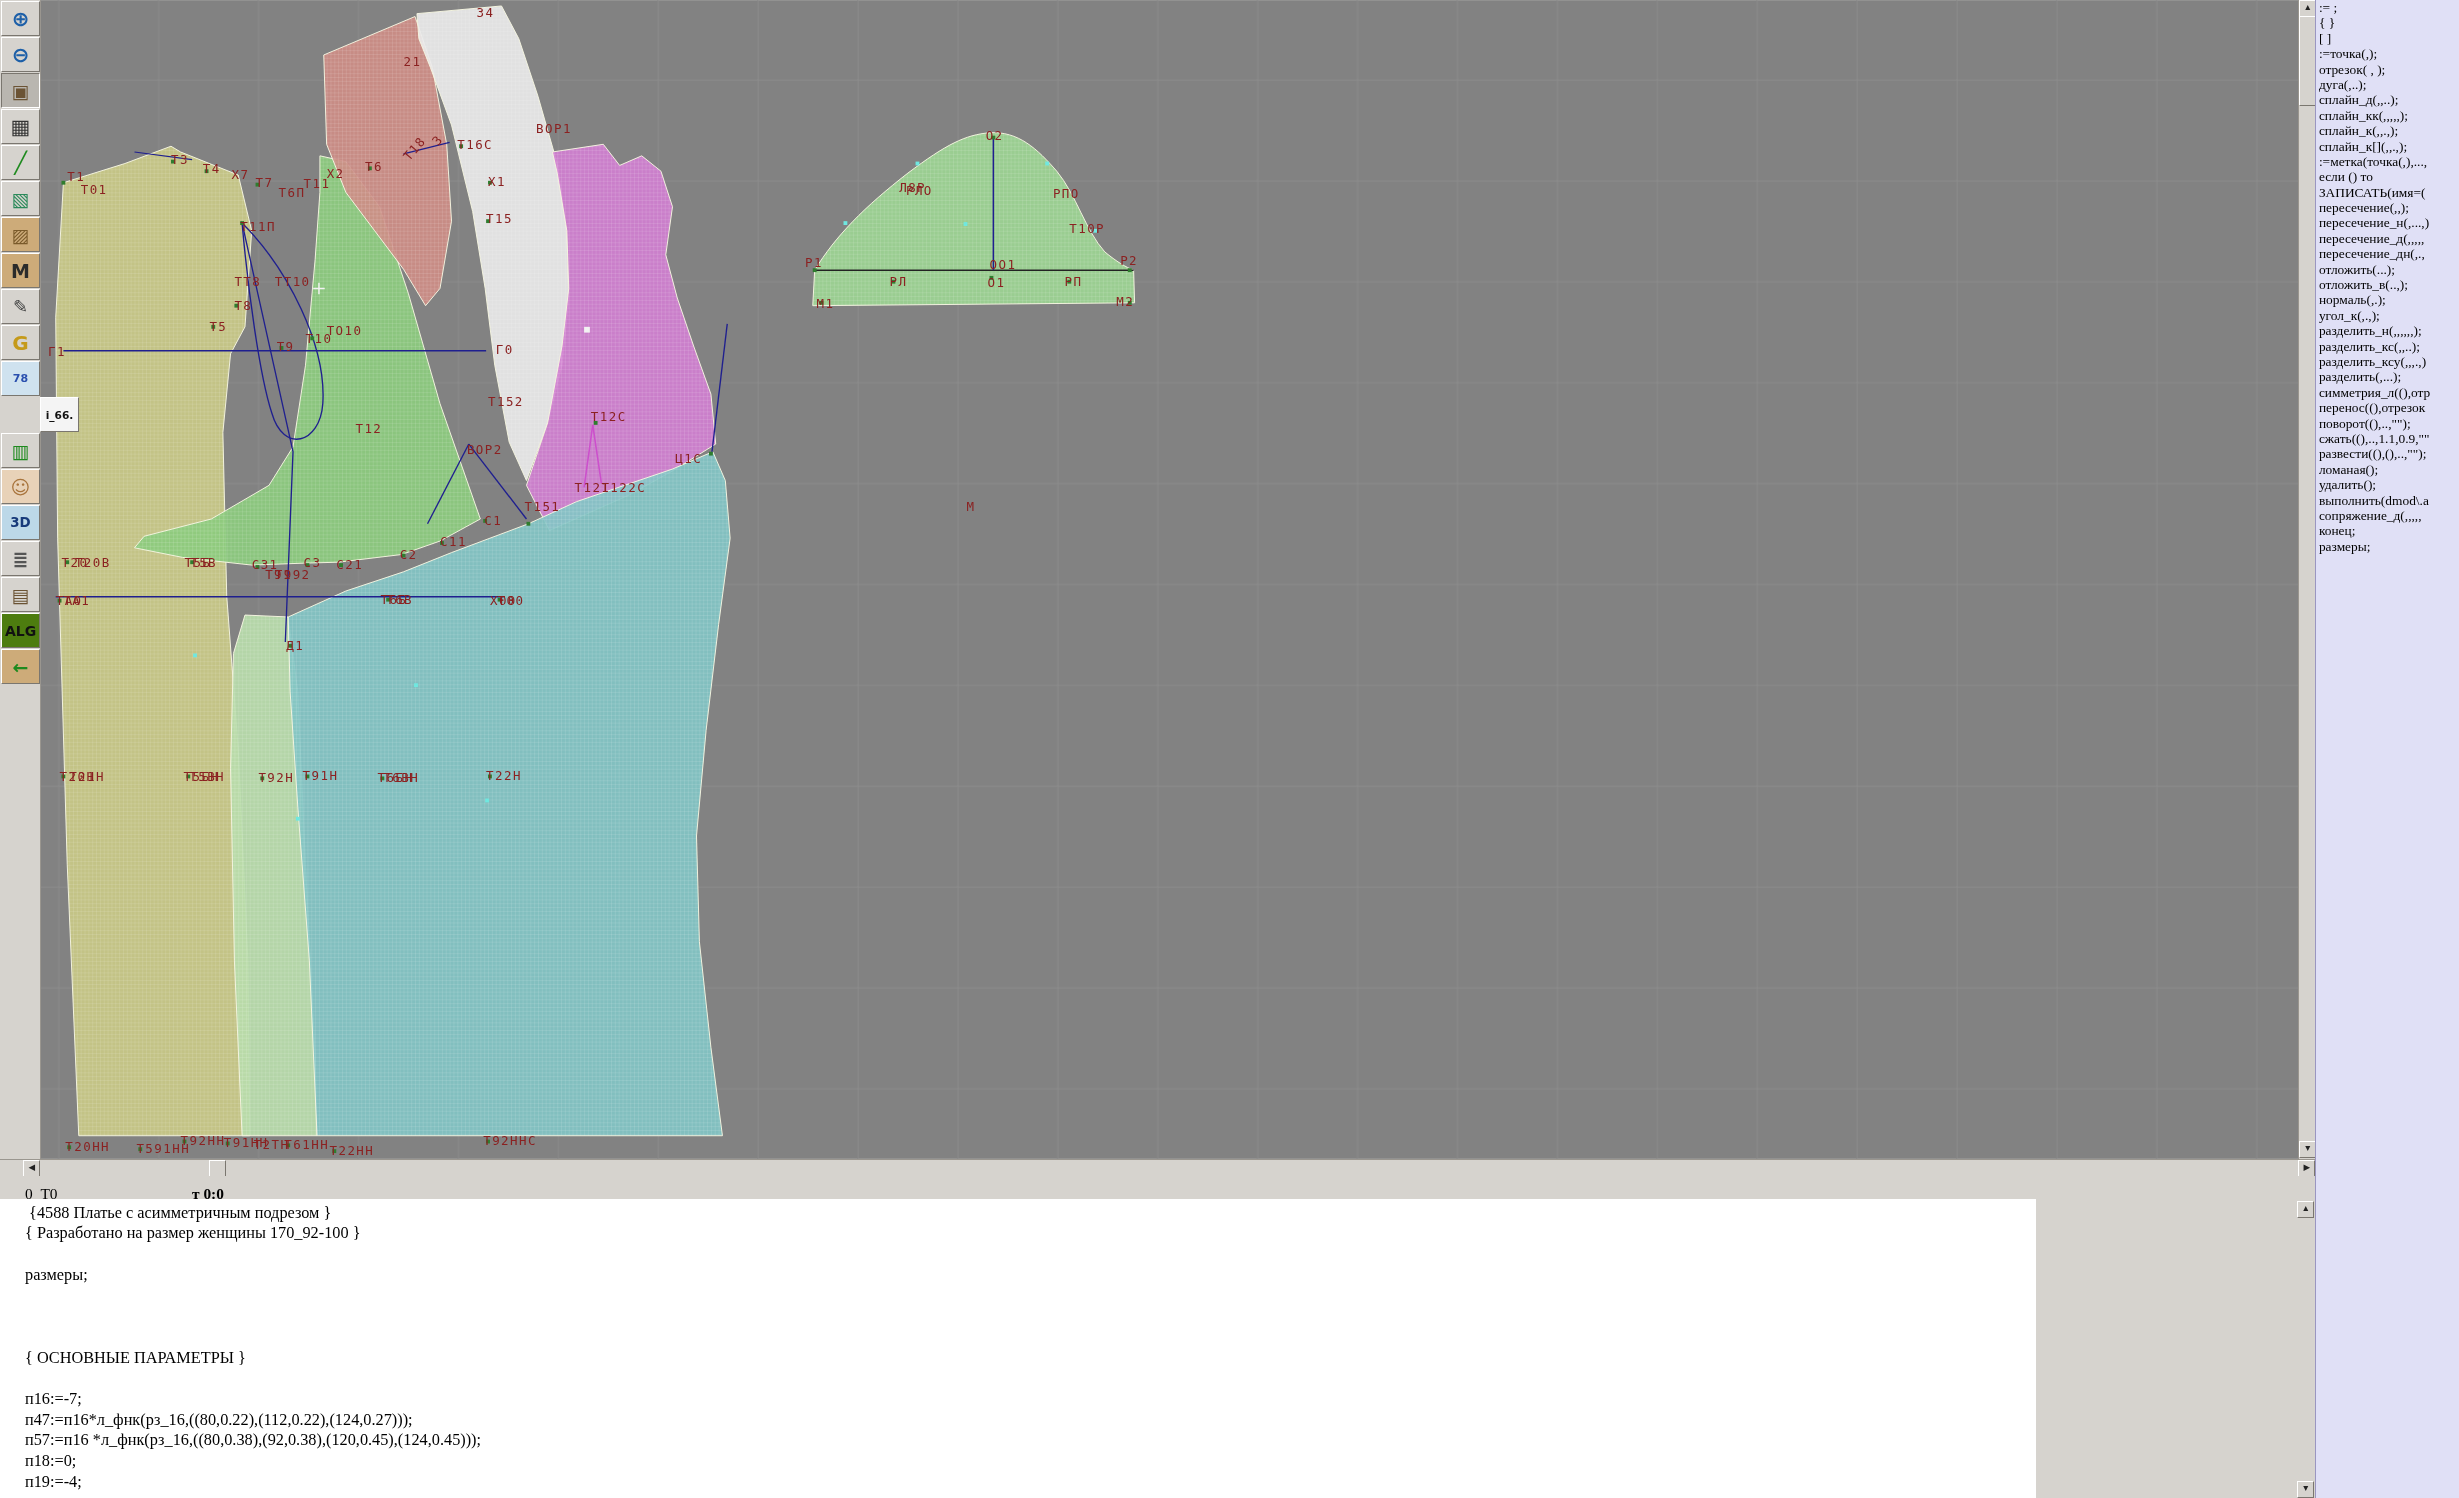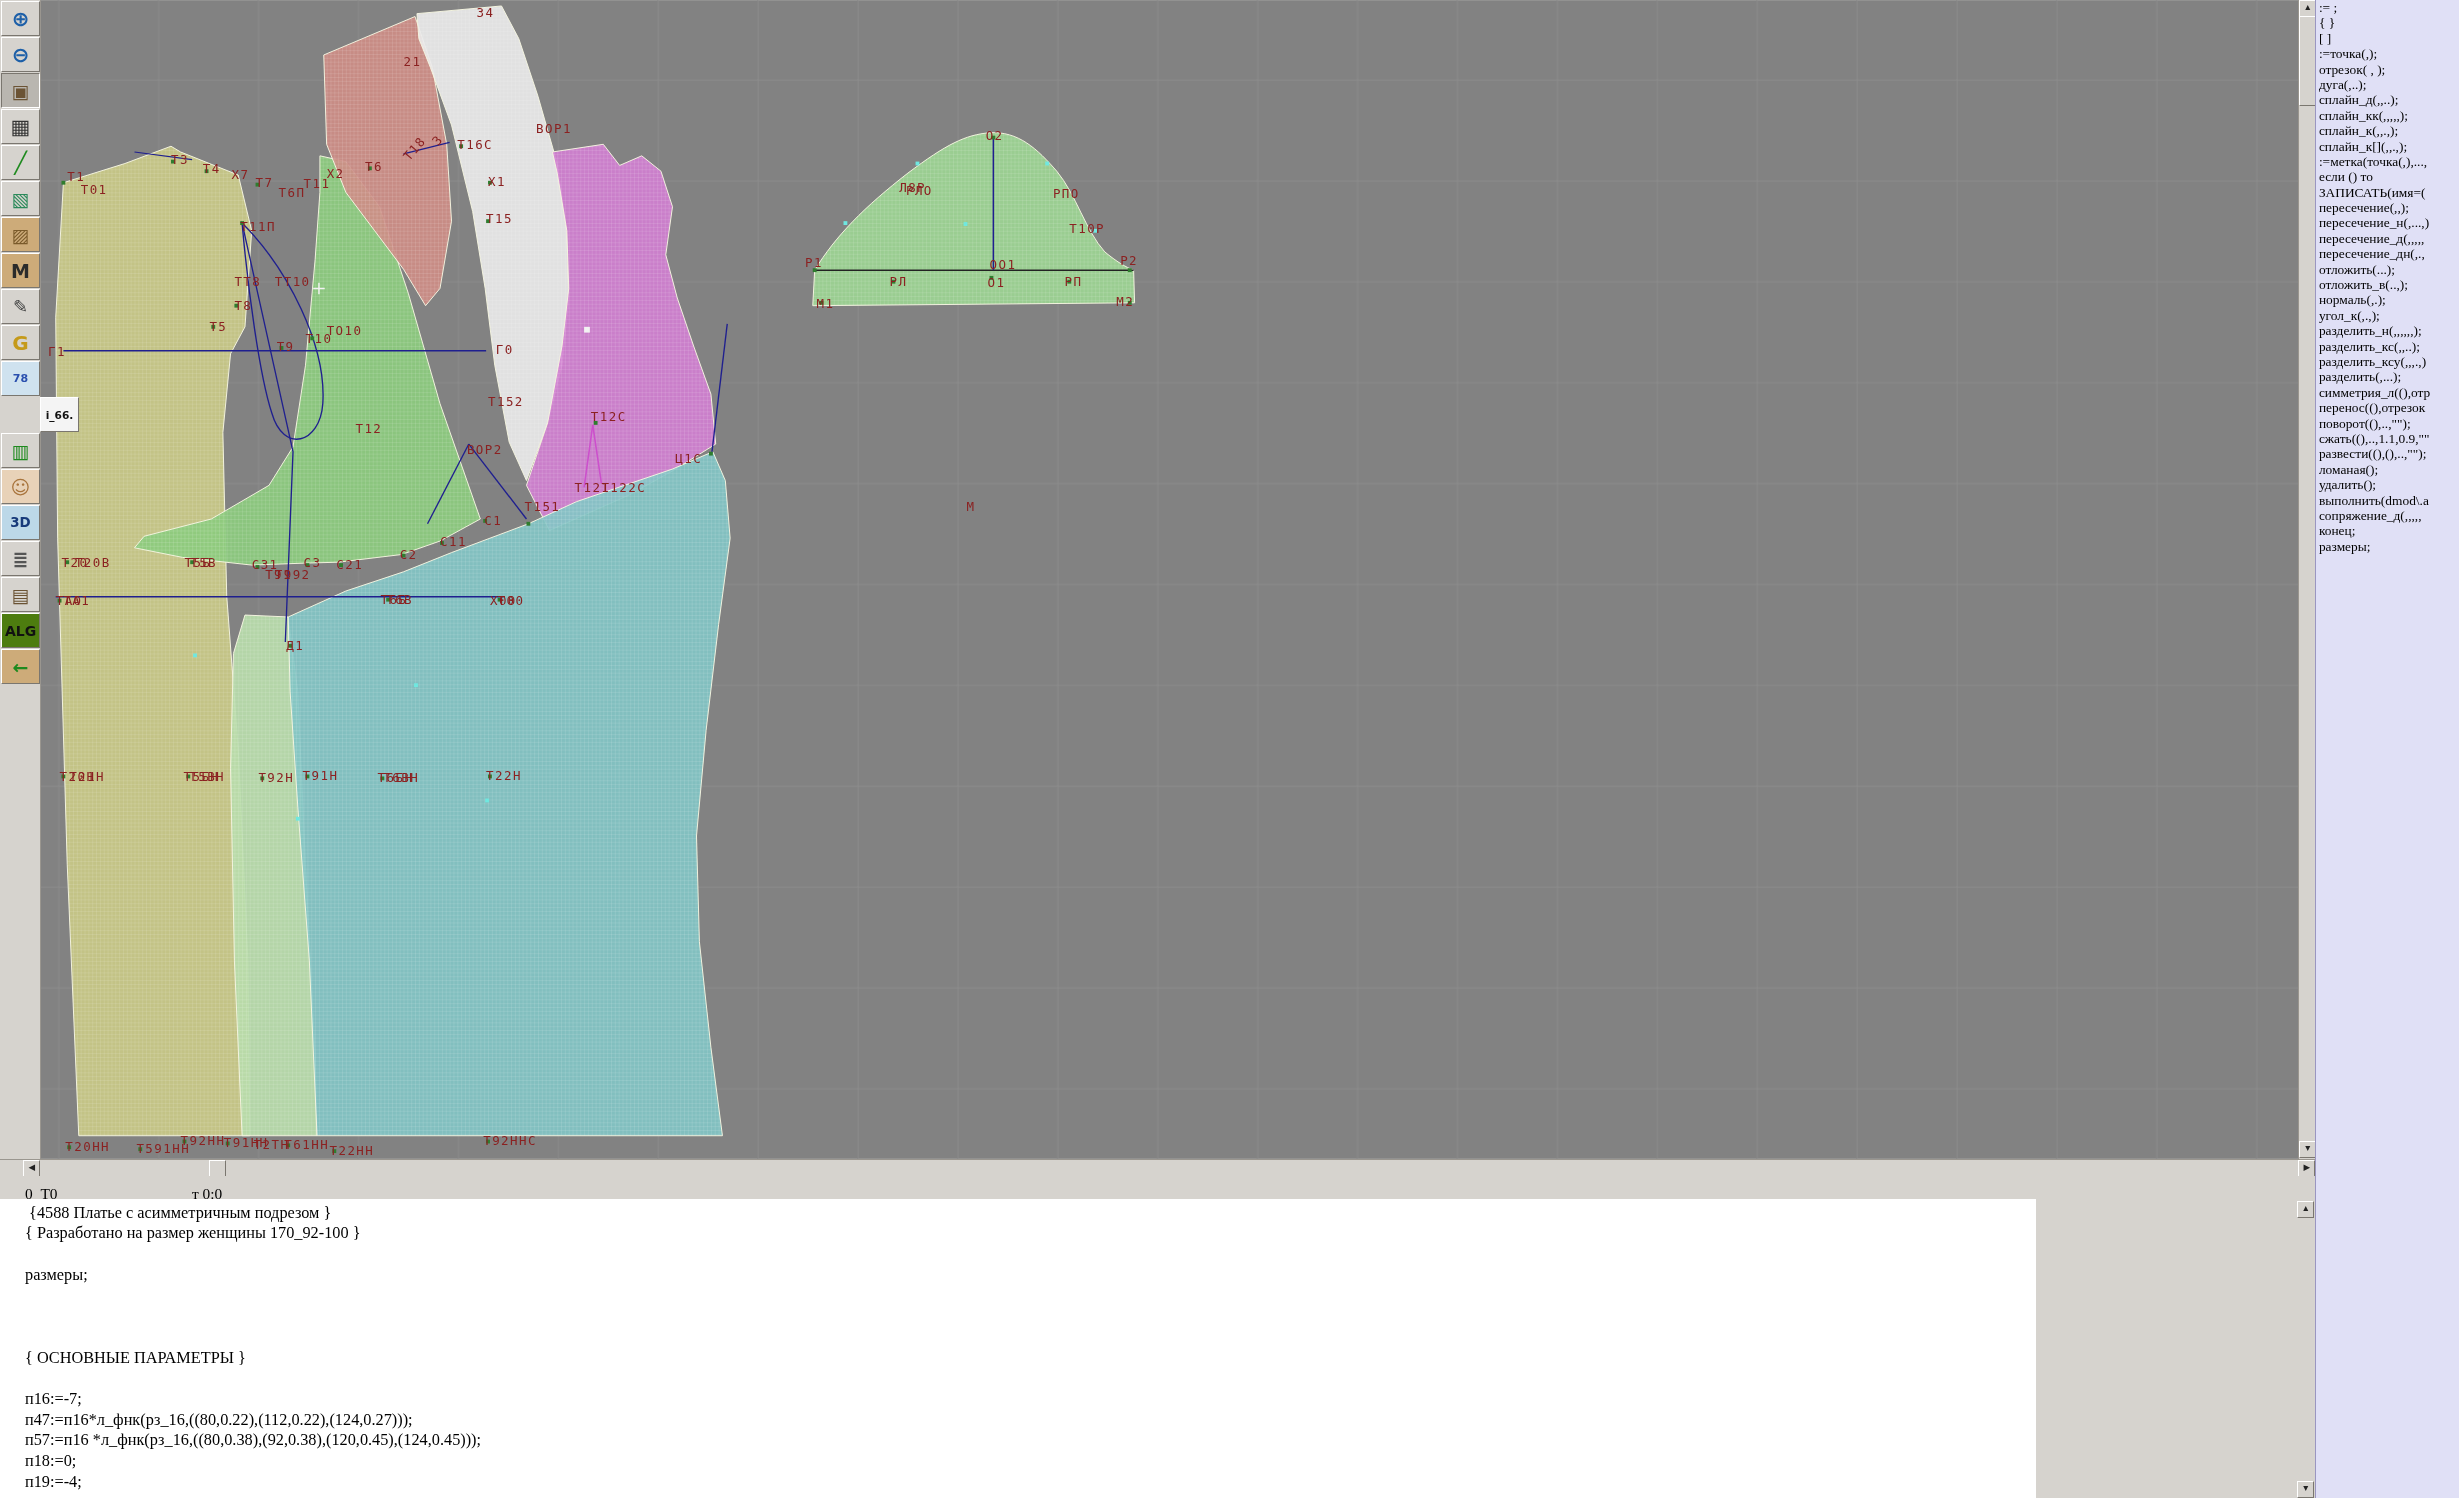--- a/index.html
+++ b/index.html
@@ -267,21 +267,21 @@
   </div>
 
   <div class="sb" style="left:0;top:1159px;width:2315px;height:17.3px;border-top:1px solid #9a968f;">
     <div class="sb-btn" style="left:23px;top:0;">◀</div>
     <div class="sb-thumb" style="left:209px;top:0;width:15.4px;height:15.4px;"></div>
     <div class="sb-btn" style="left:2298px;top:0;">▶</div>
   </div>
 
   <div id="status">
     <span class="stxt" style="left:25px;white-space:pre;">0  Т0</span>
-    <span class="stxt" style="left:192px;">т 0:0</span>
+    <span class="stxt" style="left:192px;font-weight:bold;">т 0:0</span>
     <button class="status-btn" style="left:2319px;width:48px;">Рз</button>
     <button class="status-btn" style="left:2371px;width:85px;">Мд</button>
   </div>
 
   <div id="code">
       <div class="code-line"> {4588 Платье с асимметричным подрезом }</div>
       <div class="code-line">{ Разработано на размер женщины 170_92-100 }</div>
       <div class="code-line">&nbsp;</div>
       <div class="code-line">размеры;</div>
       <div class="code-line">&nbsp;</div>

